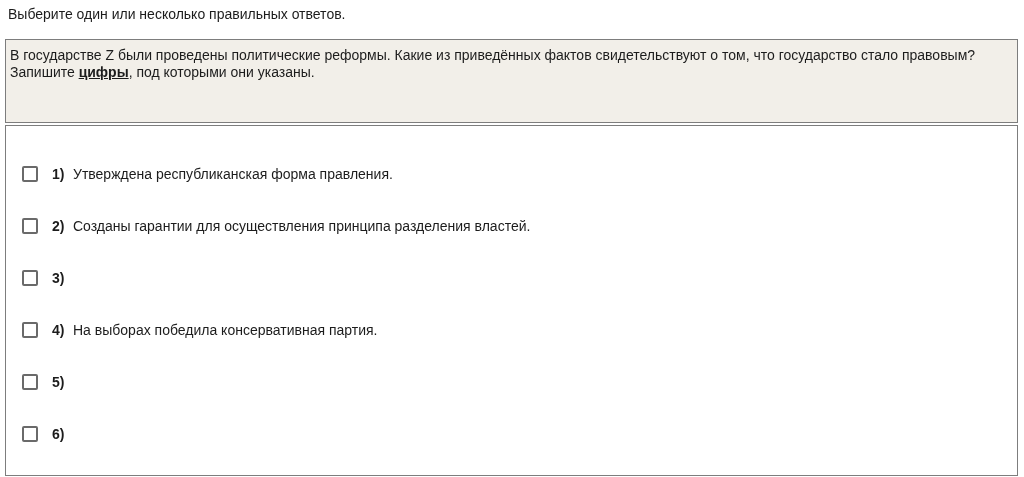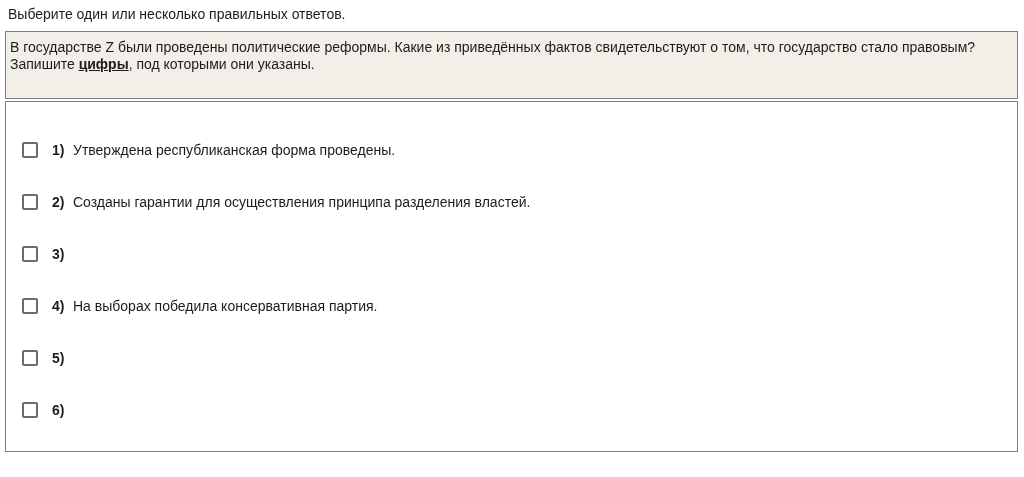--- a/index.html
+++ b/index.html
@@ -7,25 +7,25 @@
     width: 1024px;
     height: 477px;
     background: #ffffff;
     font-family: "Liberation Sans", sans-serif;
     color: #1c1c1c;
     overflow: hidden;
   }
   .instruction {
     font-size: 14px;
     line-height: 17px;
-    margin: 6px 8px 8px 8px;
+    margin: 6px 8px 16px 8px;
   }
   .question-box {
     margin: 7px 6px 0 5px;
-    height: 68px;
+    height: 84px;
     background: #f2efe9;
     border: 1px solid #7d7d7d;
     padding: 7px 8px 7px 4px;
     font-size: 14px;
     line-height: 17px;
   }
   .question-box .em {
     font-weight: bold;
     text-decoration: underline;
   }
@@ -69,21 +69,21 @@
 
 <div class="question-box">
   <span>В государстве Z были проведены политические реформы. Какие из приведённых фактов свидетельствуют о том, что государство стало правовым? Запишите </span><span class="em">цифры</span><span>, под которыми они указаны.</span>
 </div>
 
 <div class="options-box">
 
   <div class="option-row">
     <span class="checkbox"></span>
     <span class="option-num">1)</span>
-    <span class="option-label">Утверждена республиканская форма проведены.</span>
+    <span class="option-label">Утверждена республиканская форма правления.</span>
   </div>
 
   <div class="option-row">
     <span class="checkbox"></span>
     <span class="option-num">2)</span>
     <span class="option-label">Созданы гарантии для осуществления принципа разделения властей.</span>
   </div>
 
   <div class="option-row">
     <span class="checkbox"></span>

